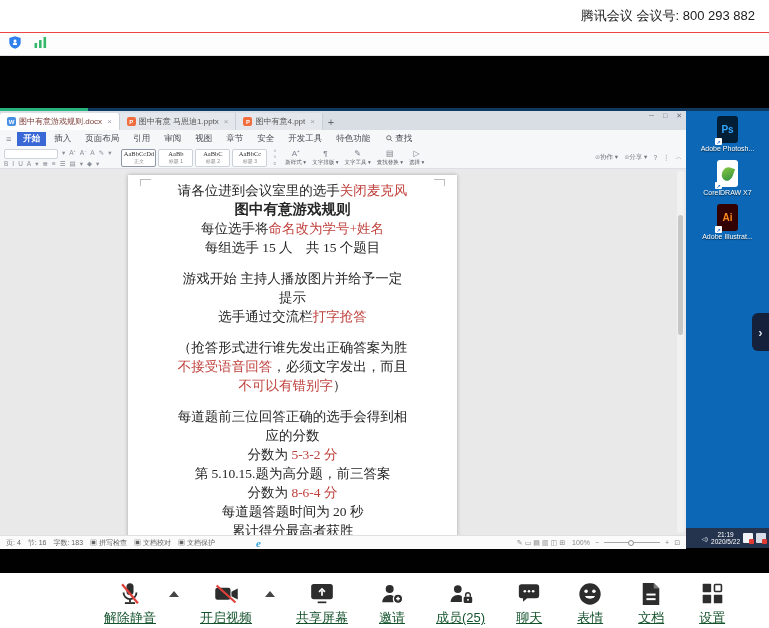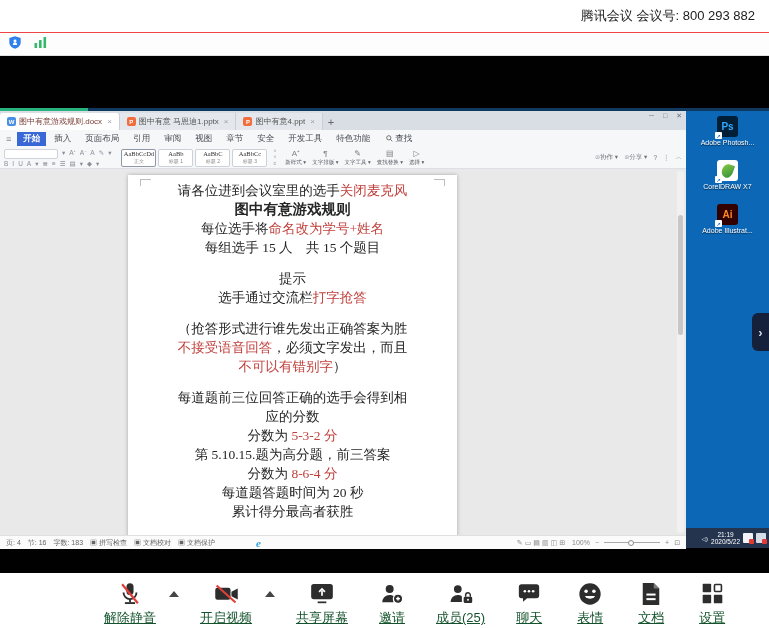--- a/index.html
+++ b/index.html
@@ -81,21 +81,21 @@
   .status-right{margin-left:auto;display:flex;align-items:center;gap:5px;color:#888;}
   .view-glyphs{letter-spacing:2px;font-size:7px;}
   .zoom-track{width:56px;height:1px;background:#a8a8a8;position:relative;}
   .zoom-knob{position:absolute;left:24px;top:-2.5px;width:6px;height:6px;border-radius:50%;
              background:#fdfdfd;border:1px solid #8e8e8e;box-sizing:border-box;}
 
   
   .desktop{position:absolute;left:686px;top:111px;width:83px;height:417px;background:#0c68b6;}
   .dicon{position:absolute;left:50%;transform:translateX(-50%);width:70px;display:flex;
          flex-direction:column;align-items:center;}
-  .dicon-img{width:21px;height:21px;border-radius:3px;display:flex;align-items:center;
+  .dicon-img{width:21px;height:27px;border-radius:3px;display:flex;align-items:center;
              justify-content:center;font-weight:bold;font-size:10px;position:relative;}
   .dicon-img .sc{position:absolute;left:-2px;bottom:-2px;width:7px;height:7px;background:#fff;
                  border-radius:1px;font-size:5px;color:#1b6fd0;display:flex;align-items:center;
                  justify-content:center;font-weight:bold;}
   .dicon-label{margin-top:2px;font-size:7px;color:#fff;text-align:center;line-height:8px;
                text-shadow:0 1px 1px rgba(0,0,0,.65);width:62px;}
   .corel-shape{width:11px;height:14px;background:linear-gradient(135deg,#8cc944,#2e8f3c);
                border-radius:50% 0 50% 50%;transform:rotate(20deg);}
 
   
@@ -286,20 +286,21 @@
     <div class="docarea">
       <div class="page">
         <div class="corner l"></div>
         <div class="corner r"></div>
         <div class="doc-text" id="doc-text">
             <div class="doc-line"><span>请各位进到会议室里的选手</span><span class="red">关闭麦克风</span></div>
             <div class="doc-line bold"><span>图中有意游戏规则</span></div>
             <div class="doc-line"><span>每位选手将</span><span class="red">命名改为学号+姓名</span></div>
             <div class="doc-line"><span>每组选手 15 人　共 15 个题目</span></div>
             <div class="doc-gap"></div>
+            <div class="doc-line"><span>游戏开始 主持人播放图片并给予一定</span></div>
             <div class="doc-line"><span>提示</span></div>
             <div class="doc-line"><span>选手通过交流栏</span><span class="red">打字抢答</span></div>
             <div class="doc-gap"></div>
             <div class="doc-line"><span>（抢答形式进行谁先发出正确答案为胜</span></div>
             <div class="doc-line"><span class="red">不接受语音回答</span><span>，必须文字发出，而且</span></div>
             <div class="doc-line"><span class="red">不可以有错别字</span><span>）</span></div>
             <div class="doc-gap"></div>
             <div class="doc-line"><span>每道题前三位回答正确的选手会得到相</span></div>
             <div class="doc-line"><span>应的分数</span></div>
             <div class="doc-line"><span>分数为 </span><span class="red">5-3-2 分</span></div>

